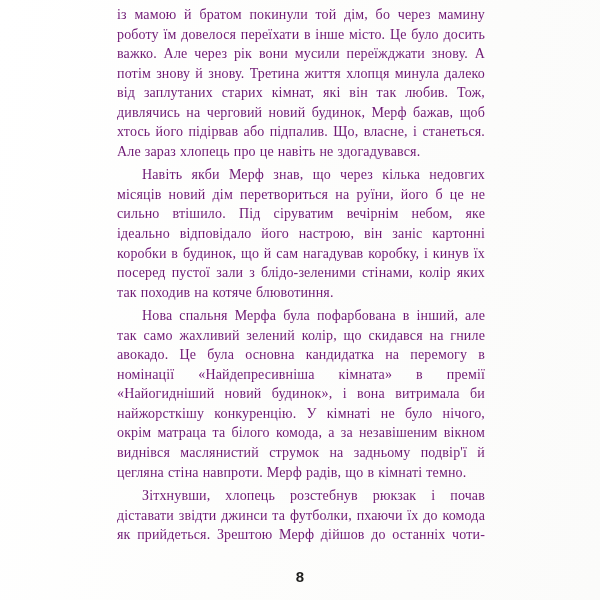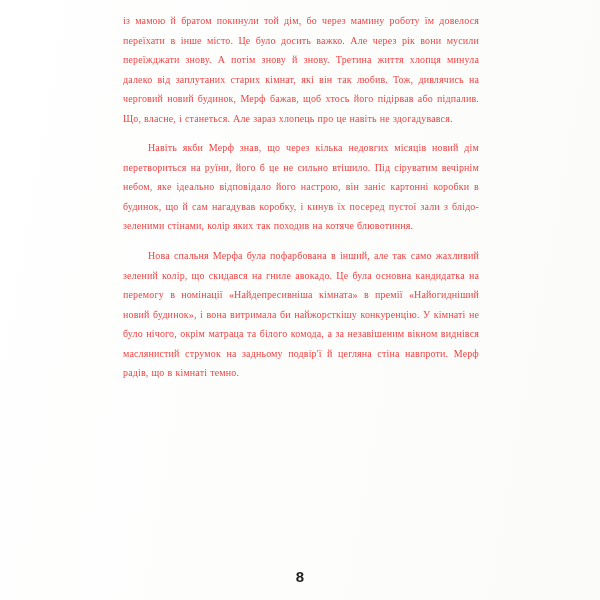--- a/index.html
+++ b/index.html
@@ -32,26 +32,26 @@
   }
 
   #text-column {
     position: absolute;
     left: 113px;
     top: 1px;
     width: 376px;
   }
 
   .para {
-    margin: 10px;
+    margin: 4px;
     text-indent: 25px;
     text-align: justify;
     text-align-last: left;
-    color: #ef4444;
-    font-size: 10px;
+    color: #701a75;
+    font-size: 14px;
     line-height: 19.55px;
     letter-spacing: 0.15px;
     word-spacing: 0.4px;
     font-weight: 400;
     -webkit-font-smoothing: antialiased;
     text-rendering: optimizeLegibility;
   }
   .para.first {
     text-indent: 0;
   }
@@ -82,17 +82,18 @@
 <body>
 
 <div id="page">
 
   <div id="paper-texture"></div>
 
   <div id="text-column">
     <p class="para first">із мамою й братом покинули той дім, бо через мамину роботу їм довелося переїхати в інше місто. Це було досить важко. Але через рік вони мусили переїжджати знову. А потім знову й знову. Третина життя хлопця минула далеко від заплутаних старих кімнат, які він так любив. Тож, дивлячись на черговий новий будинок, Мерф бажав, щоб хтось його підірвав або підпалив. Що, власне, і станеться. Але зараз хлопець про це навіть не здогадувався.</p>
     <p class="para">Навіть якби Мерф знав, що через кілька недовгих місяців новий дім перетвориться на руїни, його б це не сильно втішило. Під сіруватим вечірнім небом, яке ідеально відповідало його настрою, він заніс картонні коробки в будинок, що й сам нагадував коробку, і кинув їх посеред пустої зали з блідо-зеленими стінами, колір яких так походив на котяче блювотиння.</p>
     <p class="para">Нова спальня Мерфа була пофарбована в інший, але так само жахливий зелений колір, що скидався на гниле авокадо. Це була основна кандидатка на перемогу в номінації «Найдепресивніша кімната» в премії «Найогидніший новий будинок», і вона витримала би найжорсткішу конкуренцію. У кімнаті не було нічого, окрім матраца та білого комода, а за незавішеним вікном виднівся маслянистий струмок на задньому подвір'ї й цегляна стіна навпроти. Мерф радів, що в кімнаті темно.</p>
+    <p class="para cont-last">Зітхнувши, хлопець розстебнув рюкзак і почав діставати звідти джинси та футболки, пхаючи їх до комода як прийдеться. Зрештою Мерф дійшов до останніх чоти-</p>
   </div>
 
   <div id="page-number">8</div>
 
 </div>
 
 </body></html>

